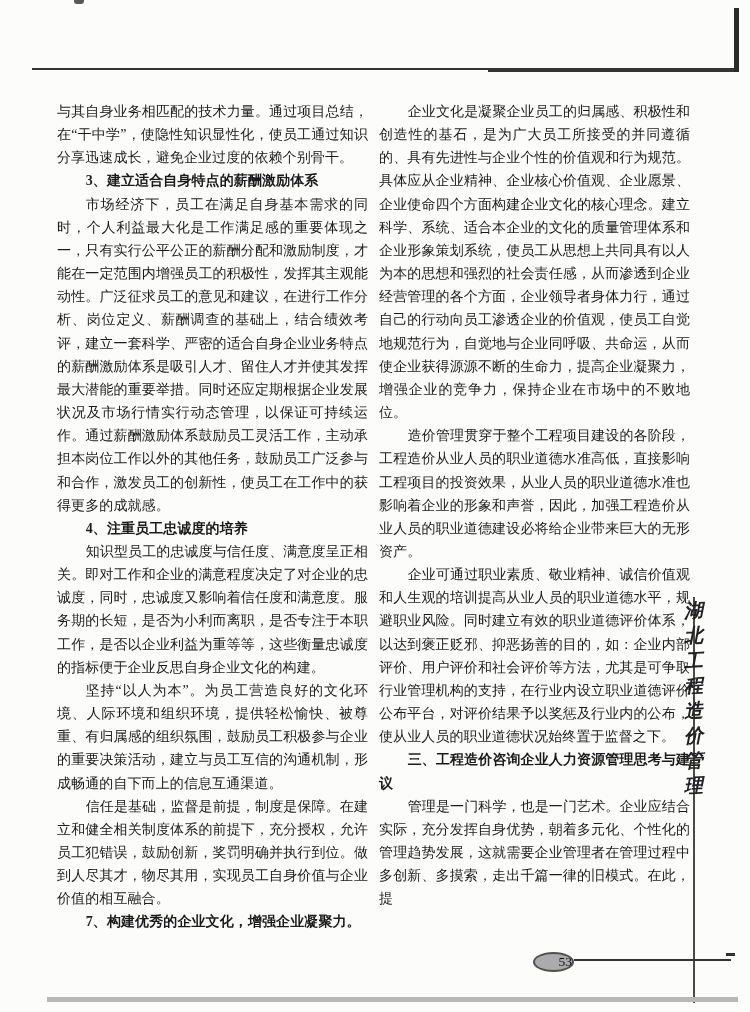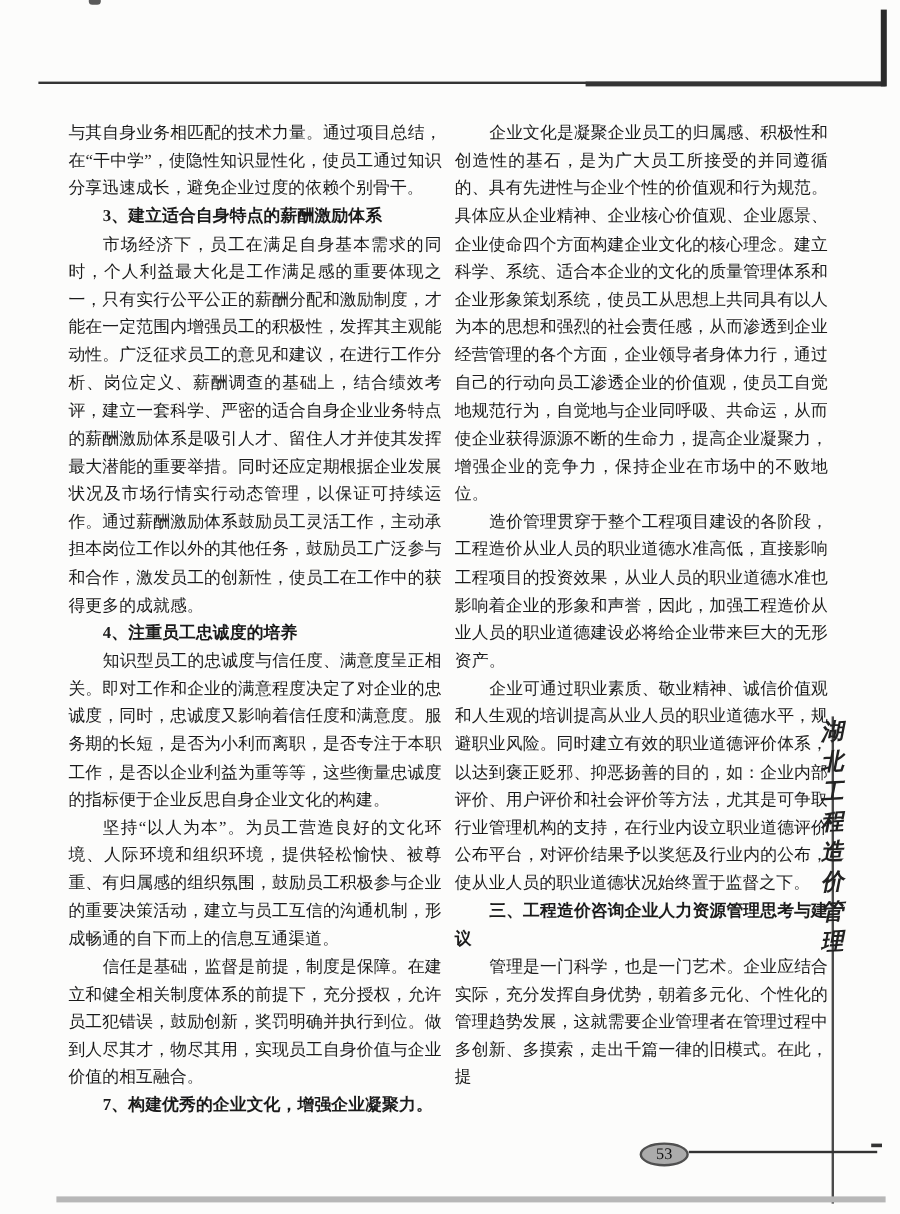--- a/index.html
+++ b/index.html
@@ -54,21 +54,21 @@
     font-weight:bold; font-style:italic; font-size:19px; color:#222;
   }
   .side-text .vchar {
     height:25px; line-height:24px; display:block;
     transform:rotate(-3deg);
   }
   
   .page-num {
     position:absolute; left:533px; top:952px; width:41px; height:20px;
     background:#ababab; border:2px solid #4f4f4f; border-radius:50%;
-    display:flex; align-items:center; justify-content:center;
+    display:flex; align-items:center; justify-content:flex-end;
     font-size:13.5px; color:#101010; box-sizing:border-box;
   }
   .footer-line {
     position:absolute; left:574px; top:959px; width:157px; height:2px;
     background:#333;
   }
   .footer-dash {
     position:absolute; left:726px; top:953px; width:9px; height:3px;
     background:#333;
   }

